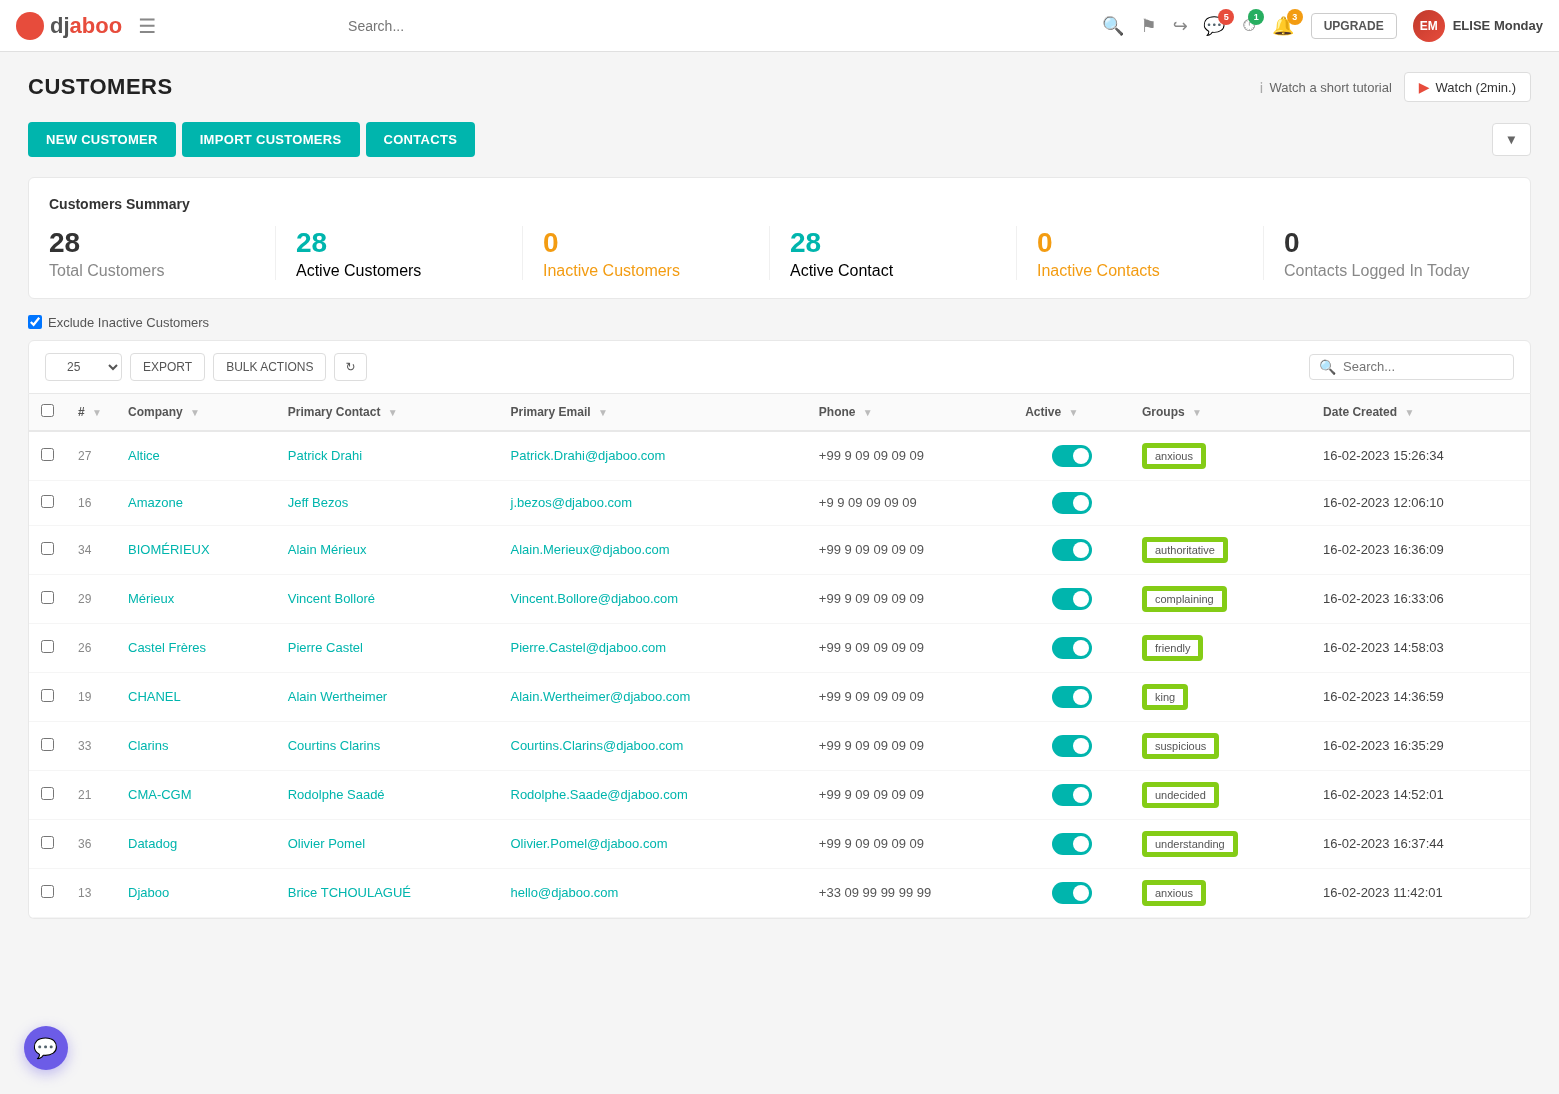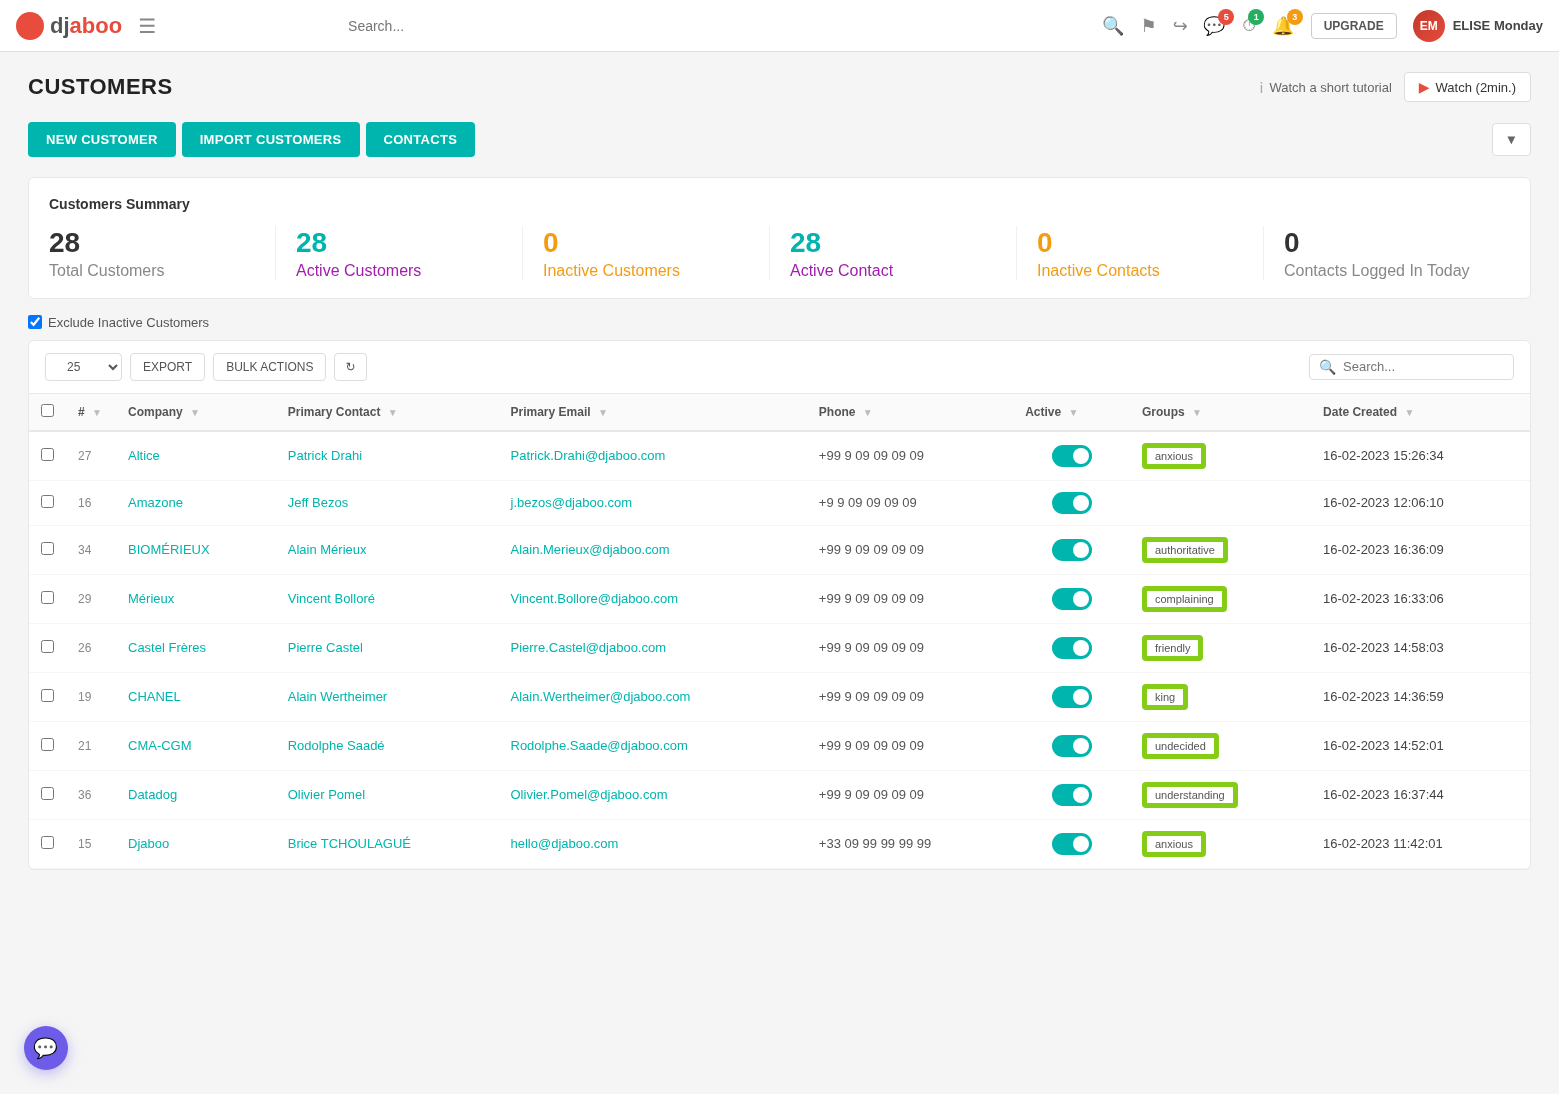--- a/index.html
+++ b/index.html
@@ -105,21 +105,21 @@
     .stat-item {
       flex: 1; padding: 0 20px;
       border-right: 1px solid #f0f0f0;
     }
     .stat-item:first-child { padding-left: 0; }
     .stat-item:last-child { border-right: none; }
     .stat-number { font-size: 28px; font-weight: 700; color: #333; line-height: 1.2; }
     .stat-number.teal { color: #00b5ad; }
     .stat-number.orange { color: #f39c12; }
     .stat-label { font-size: 16px; color: #888; margin-top: 2px; }
-    .stat-label.teal { color: #a21caf; }
+    .stat-label.teal { color: #000000; }
     .stat-label.orange { color: #f39c12; }
 
     
     .table-controls {
       background: #fff; border: 1px solid #e8e8e8; border-radius: 6px 6px 0 0;
       padding: 12px 16px;
       display: flex; align-items: center; gap: 8px;
     }
     .exclude-label { display: flex; align-items: center; gap: 6px; font-size: 13px; color: #555; margin-bottom: 10px; }
     .exclude-label input[type=checkbox] { width: 14px; height: 14px; }
@@ -401,20 +401,35 @@
     <td>
               <div class="toggle-wrap">
                 <div class="toggle"></div>
               </div>
             </td>
     <td><span class="group-badge">king</span></td>
     <td>16-02-2023 14:36:59</td>
   </tr>
           <tr>
     <td><input type="checkbox" style=""></td>
+    <td class="num-cell">33</td>
+    <td class="company-name">Clarins</td>
+    <td class="contact-name">Courtins Clarins</td>
+    <td class="email-cell">Courtins.Clarins@djaboo.com</td>
+    <td class="phone-cell">+99 9 09 09 09 09</td>
+    <td>
+              <div class="toggle-wrap">
+                <div class="toggle"></div>
+              </div>
+            </td>
+    <td><span class="group-badge">suspicious</span></td>
+    <td>16-02-2023 16:35:29</td>
+  </tr>
+          <tr>
+    <td><input type="checkbox" style=""></td>
     <td class="num-cell">21</td>
     <td class="company-name">CMA-CGM</td>
     <td class="contact-name">Rodolphe Saadé</td>
     <td class="email-cell">Rodolphe.Saade@djaboo.com</td>
     <td class="phone-cell">+99 9 09 09 09 09</td>
     <td>
               <div class="toggle-wrap">
                 <div class="toggle"></div>
               </div>
             </td>
@@ -431,21 +446,21 @@
     <td>
               <div class="toggle-wrap">
                 <div class="toggle"></div>
               </div>
             </td>
     <td><span class="group-badge">understanding</span></td>
     <td>16-02-2023 16:37:44</td>
   </tr>
           <tr>
     <td><input type="checkbox" style=""></td>
-    <td class="num-cell">15</td>
+    <td class="num-cell">13</td>
     <td class="company-name">Djaboo</td>
     <td class="contact-name">Brice TCHOULAGUÉ</td>
     <td class="email-cell">hello@djaboo.com</td>
     <td class="phone-cell">+33 09 99 99 99 99</td>
     <td>
               <div class="toggle-wrap">
                 <div class="toggle"></div>
               </div>
             </td>
     <td><span class="group-badge">anxious</span></td>

